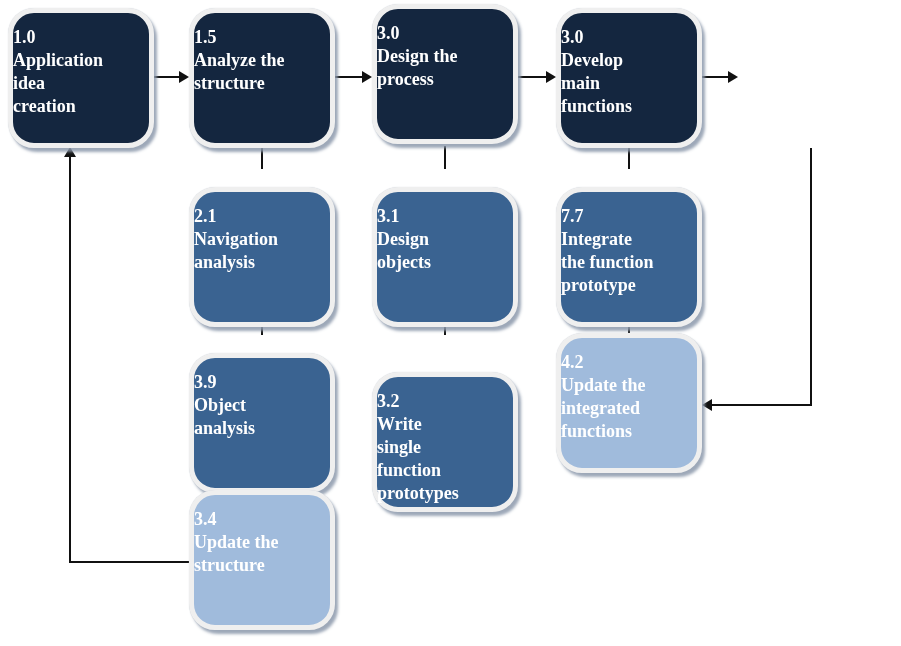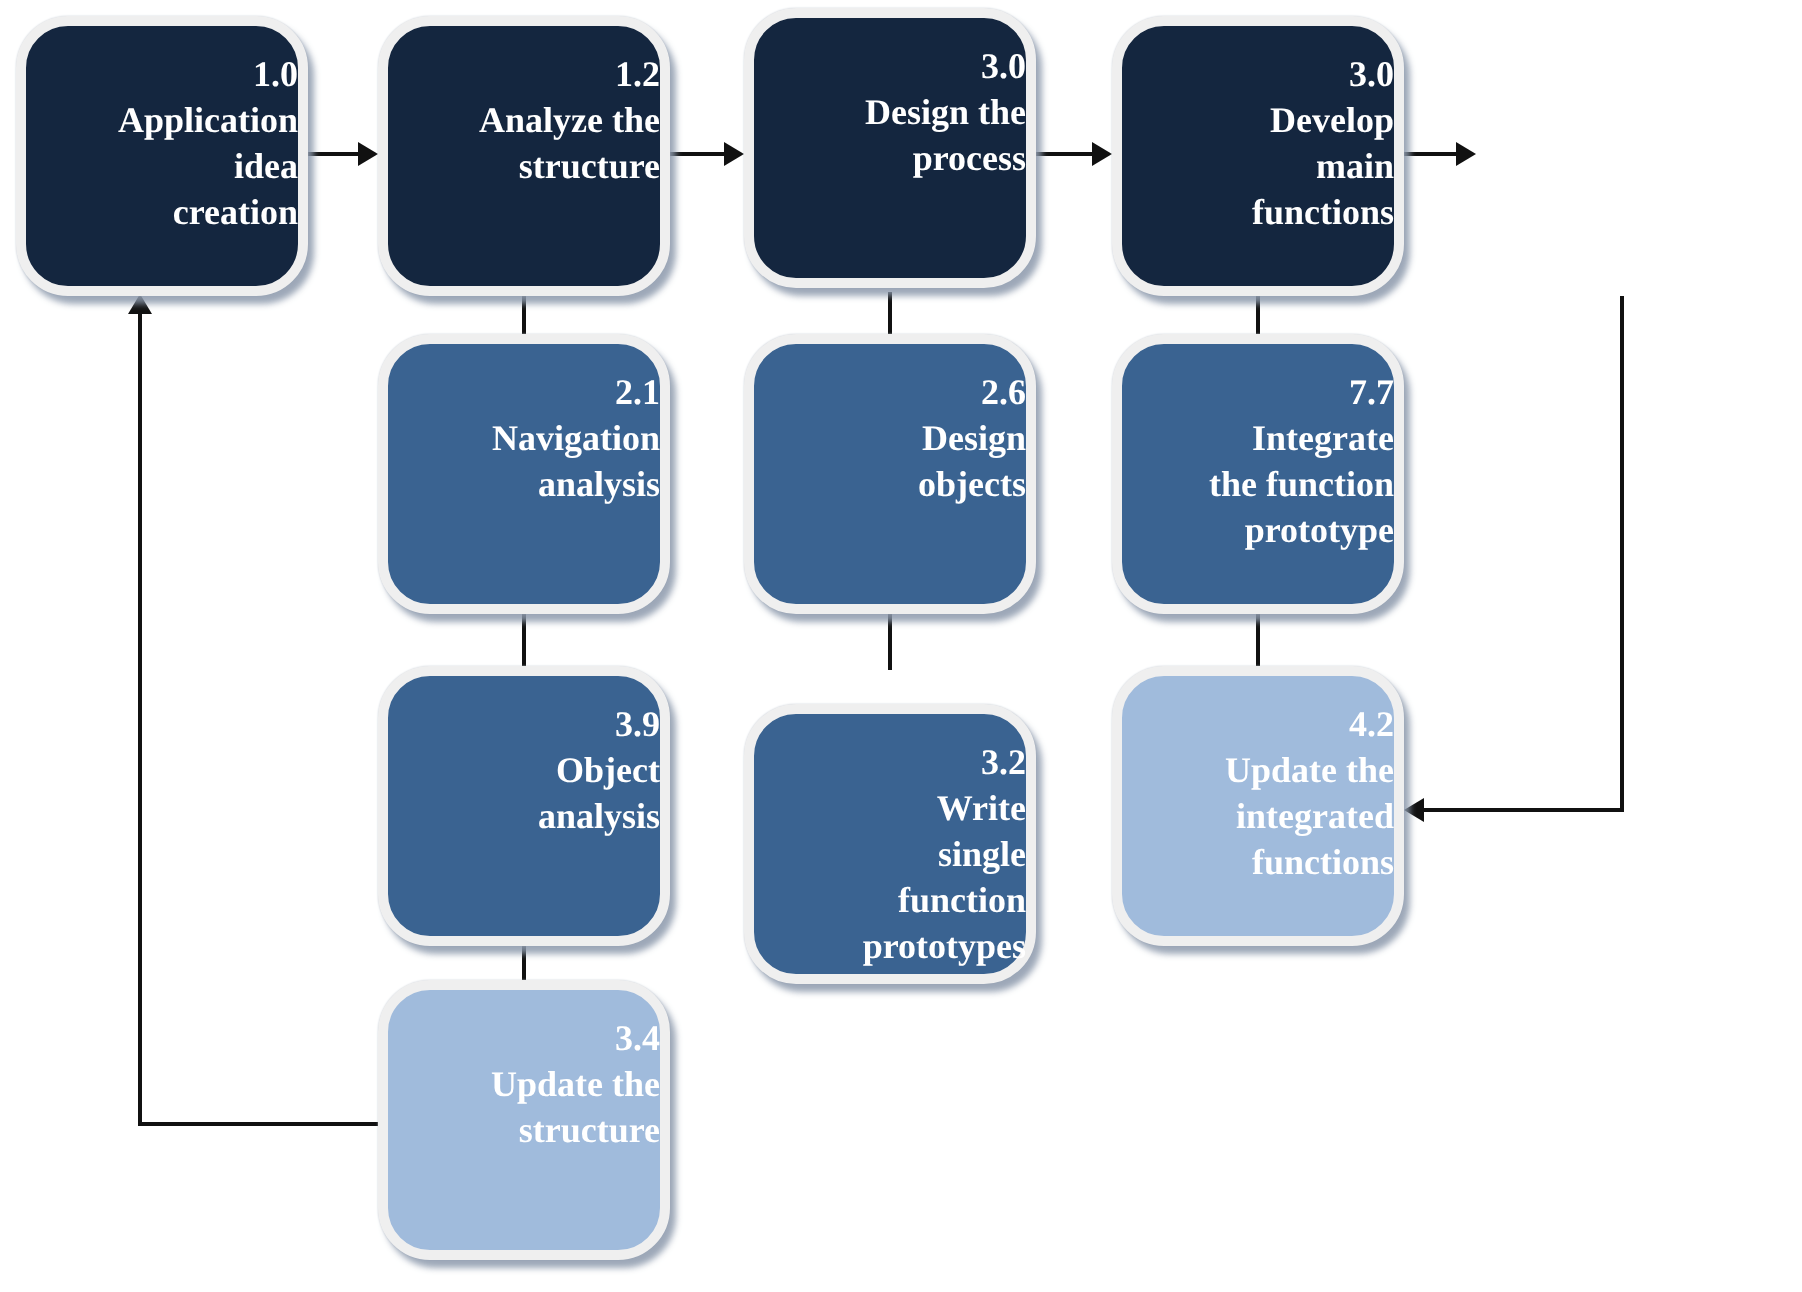--- a/index.html
+++ b/index.html
@@ -14,60 +14,60 @@
     position:absolute;
     width:146px;height:140px;
     box-sizing:border-box;
     border:5px solid #efefef;
     border-radius:26px;
     box-shadow:3px 4px 3px rgba(140,153,172,0.85), 0 0 1px #c7cdd6;
     color:#ffffff;
     font-weight:bold;
     font-size:18px;
     line-height:23px;
-    text-align:right;
+    text-align:left;
     white-space:pre-line;
     padding-top:13px;
     z-index:2;
   }
   .tone-dark  {background:#14263F;}
-  .tone-mid   {background:#3A6391;}
+  .tone-mid   {background:#3A6391;margin-top:20px;}
   .tone-light {background:#A0BBDC;}
   .h-line,.v-line{position:absolute;background:#111111;z-index:1;}
   .h-line{height:2px;}
   .v-line{width:2px;}
   .head{position:absolute;width:0;height:0;z-index:1;}
   .head-right{border-top:6px solid transparent;border-bottom:6px solid transparent;border-left:10px solid #111111;}
   .head-left {border-top:6px solid transparent;border-bottom:6px solid transparent;border-right:10px solid #111111;}
   .head-up   {border-left:6px solid transparent;border-right:6px solid transparent;border-bottom:10px solid #111111;}
 </style>
 </head>
 <body>
 
 <div id="canvas">
 
   <div class="node tone-dark" style="left:8px;top:8px">1.0
 Application
 idea
 creation</div>
-  <div class="node tone-dark" style="left:189px;top:8px">1.2
+  <div class="node tone-dark" style="left:189px;top:8px">1.5
 Analyze the
 structure</div>
   <div class="node tone-dark" style="left:372px;top:4px">3.0
 Design the
 process</div>
   <div class="node tone-dark" style="left:556px;top:8px">3.0
 Develop
 main
 functions</div>
 
   <div class="node tone-mid" style="left:189px;top:167px">2.1
 Navigation
 analysis</div>
-  <div class="node tone-mid" style="left:372px;top:167px">2.6
+  <div class="node tone-mid" style="left:372px;top:167px">3.1
 Design
 objects</div>
   <div class="node tone-mid" style="left:556px;top:167px">7.7
 Integrate
 the function
 prototype</div>
 
   <div class="node tone-mid" style="left:189px;top:333px">3.9
 Object
 analysis</div>

